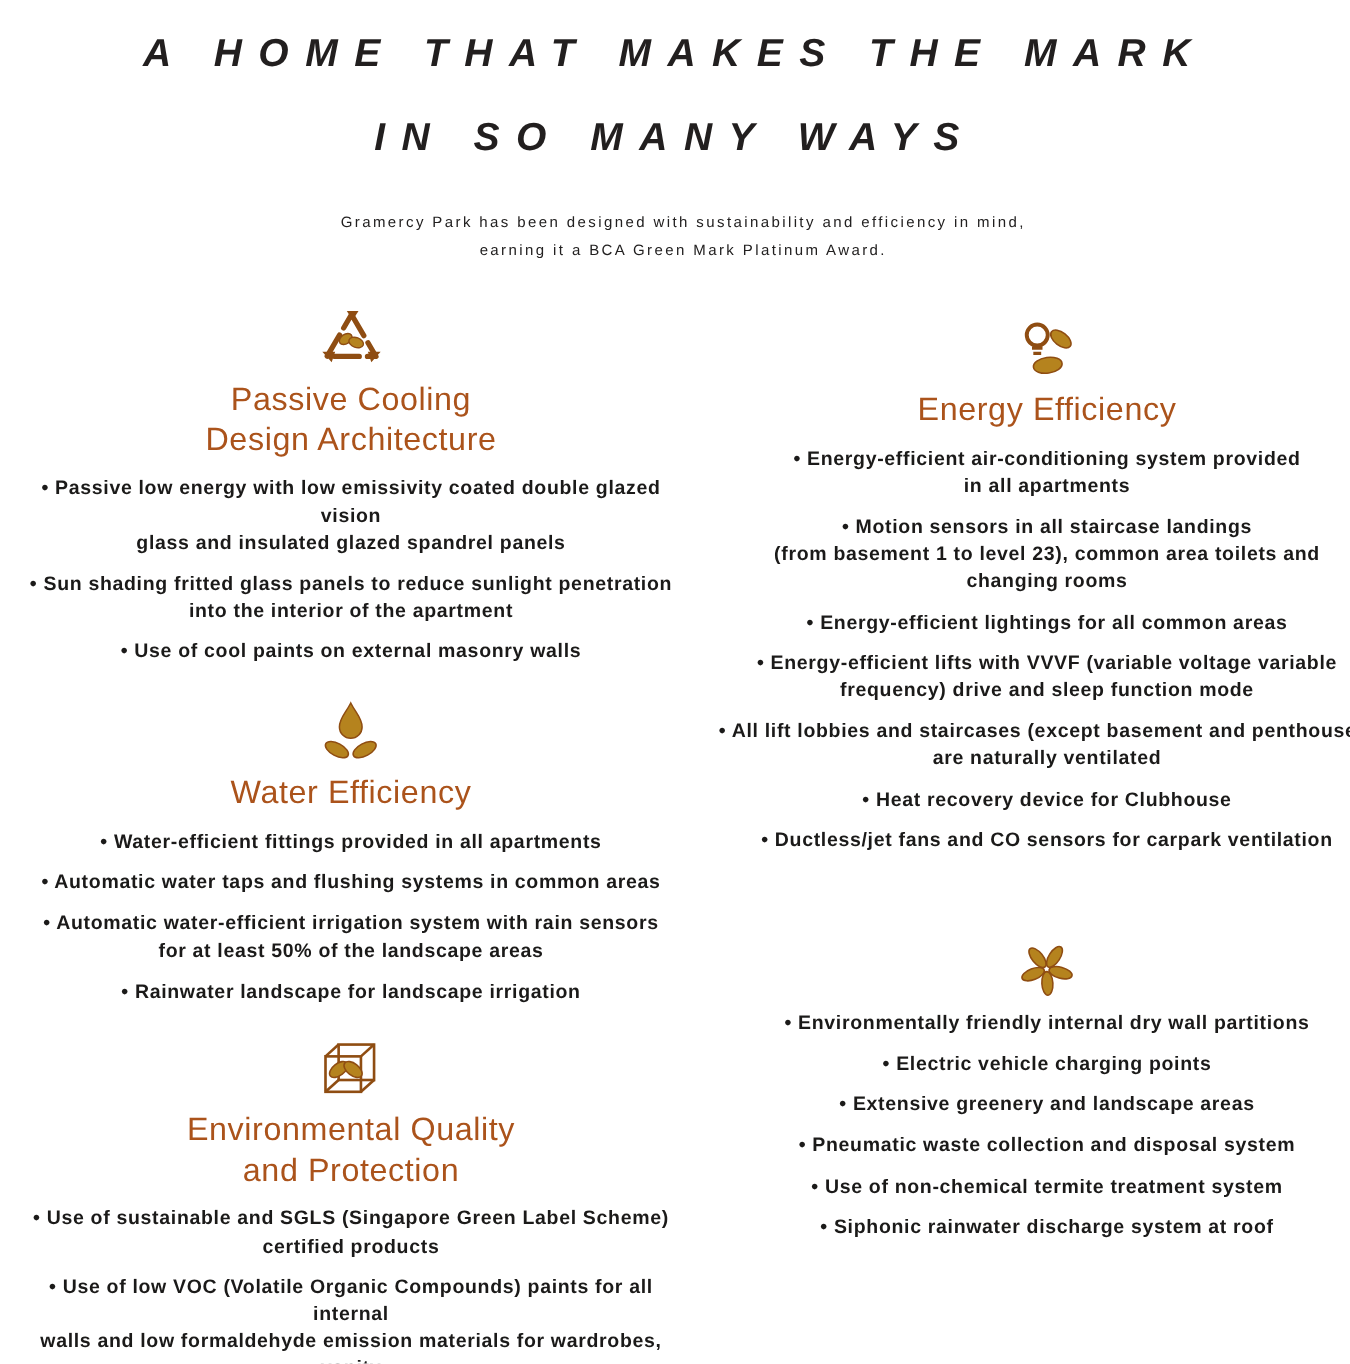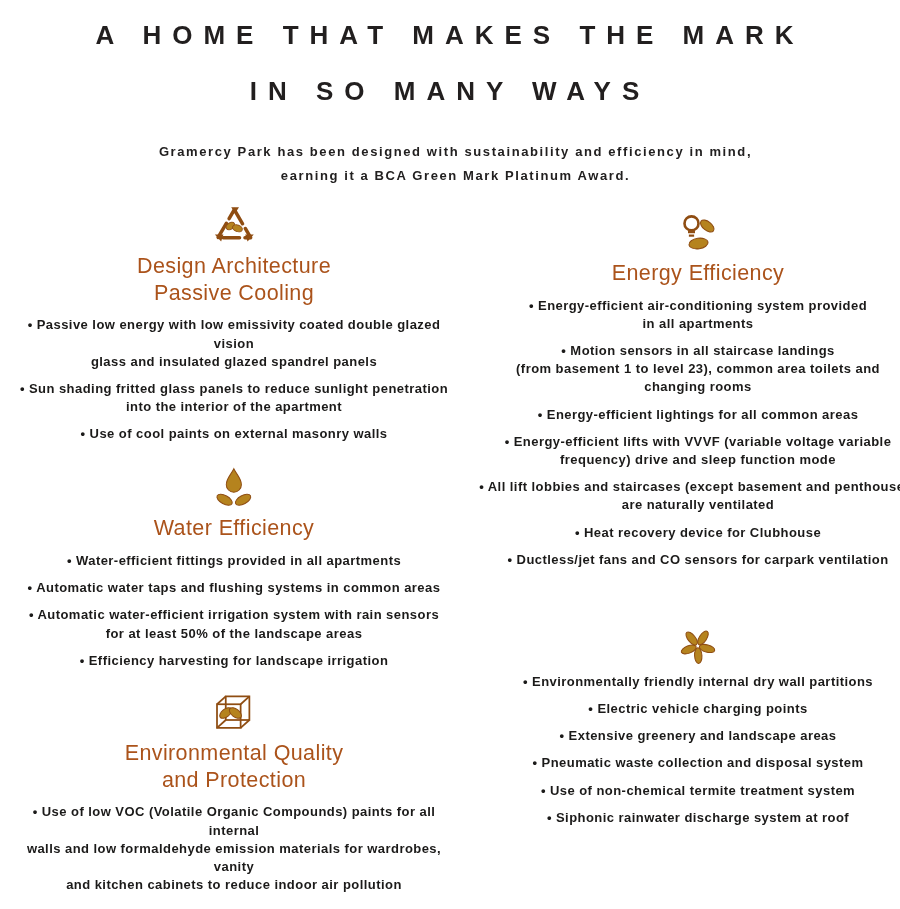--- a/index.html
+++ b/index.html
@@ -10,26 +10,26 @@
     color: #1c1c1c;
     position: relative;
     overflow: hidden;
   }
   .page { position: absolute; inset: 0; background: #fff; }
 
   
   .header { position: absolute; top: 22px; left: 0; width: 900px; text-align: center; }
   .main-title {
     font-size: 26px; font-weight: 700; color: #221f1f;
-    letter-spacing: 11px; line-height: 1;
+    letter-spacing: 11px; line-height: 1; font-style: italic;
   }
   .main-title.line2 { margin-top: 30px; }
   .intro {
     margin-top: 36px;
-    font-size: 13px; font-weight: 700; color: #222020;
+    font-size: 10px; font-weight: 400; color: #222020;
     letter-spacing: 1.6px; line-height: 1.85;
     white-space: pre-line;
     padding-left: 11px;
   }
 
   
   .col { position: absolute; text-align: center; }
   .col-left  { left: 16px;  top: 205px; width: 436px; }
   .col-right { left: 476px; top: 212px; width: 444px; }
 
@@ -79,22 +79,22 @@
         <svg viewBox="0 0 60 54" aria-hidden="true">
           <path class="stroke" stroke-width="4.5" stroke-linejoin="round" stroke-linecap="round" stroke-dasharray="21 7" d="M30 6 L51 42 L9 42 Z"></path>
           <polygon class="darkfill" points="26,3 36,3 31,11"></polygon>
           <polygon class="darkfill" points="55,38 47,47 44,38"></polygon>
           <polygon class="darkfill" points="5,38 13,47 16,38"></polygon>
           <ellipse class="gold" cx="25" cy="27" rx="6" ry="4" transform="rotate(-35 25 27)"></ellipse>
           <ellipse class="gold" cx="34" cy="30" rx="6.5" ry="4.2" transform="rotate(20 34 30)"></ellipse>
         </svg>
       </div>
       <div class="section-title">
+        <div>Passive Cooling</div>
         <div>Design Architecture</div>
-        <div>Passive Cooling</div>
       </div>
       <ul class="bullets">
           <li>Passive low energy with low emissivity coated double glazed vision
 glass and insulated glazed spandrel panels</li>
           <li>Sun shading fritted glass panels to reduce sunlight penetration
 into the interior of the apartment</li>
           <li>Use of cool paints on external masonry walls</li>
         </ul>
     </div>
 
@@ -107,21 +107,21 @@
         </svg>
       </div>
       <div class="section-title">
         <div>Water Efficiency</div>
       </div>
       <ul class="bullets">
           <li>Water-efficient fittings provided in all apartments</li>
           <li>Automatic water taps and flushing systems in common areas</li>
           <li>Automatic water-efficient irrigation system with rain sensors
 for at least 50% of the landscape areas</li>
-          <li>Efficiency harvesting for landscape irrigation</li>
+          <li>Rainwater landscape for landscape irrigation</li>
         </ul>
     </div>
 
     <div class="section gap-b">
       <div class="icon-wrap">
         <svg viewBox="0 0 54 48" aria-hidden="true">
           <rect class="stroke" stroke-width="2" x="18" y="5" width="27" height="27"></rect>
           <rect class="stroke" stroke-width="2" x="8" y="14" width="27" height="27"></rect>
           <line class="stroke" stroke-width="2" x1="8" y1="14" x2="18" y2="5"></line>
           <line class="stroke" stroke-width="2" x1="35" y1="14" x2="45" y2="5"></line>
@@ -129,20 +129,22 @@
           <line class="stroke" stroke-width="2" x1="35" y1="41" x2="45" y2="32"></line>
           <ellipse class="gold" cx="18" cy="24" rx="8" ry="4.5" transform="rotate(-38 18 24)"></ellipse>
           <ellipse class="gold" cx="29" cy="24" rx="8" ry="4.5" transform="rotate(38 29 24)"></ellipse>
         </svg>
       </div>
       <div class="section-title">
         <div>Environmental Quality</div>
         <div>and Protection</div>
       </div>
       <ul class="bullets">
+          <li>Use of sustainable and SGLS (Singapore Green Label Scheme)
+certified products</li>
           <li>Use of low VOC (Volatile Organic Compounds) paints for all internal
 walls and low formaldehyde emission materials for wardrobes, vanity
 and kitchen cabinets to reduce indoor air pollution</li>
         </ul>
     </div>
 
   </div>
 
   <div class="col col-right">
 

